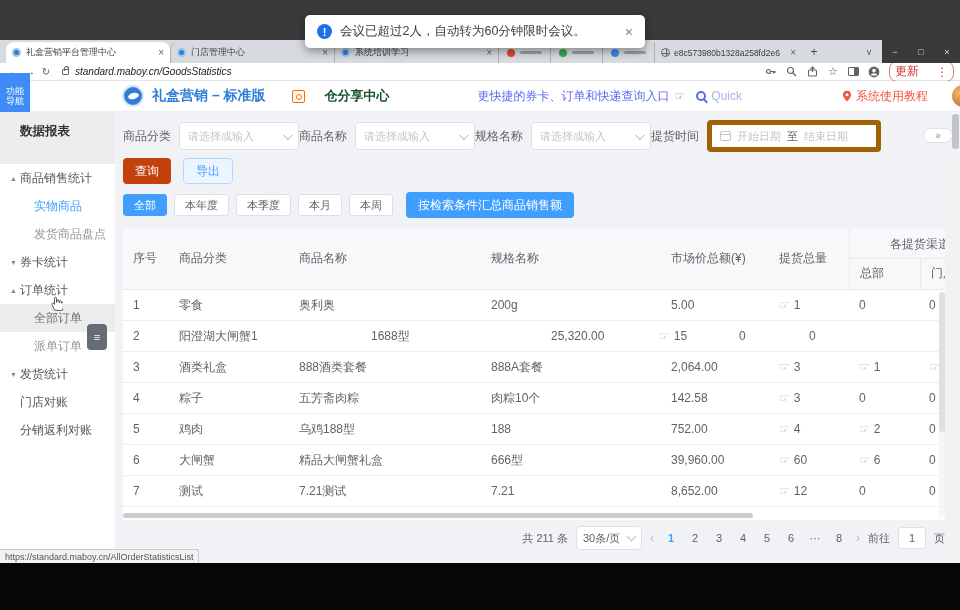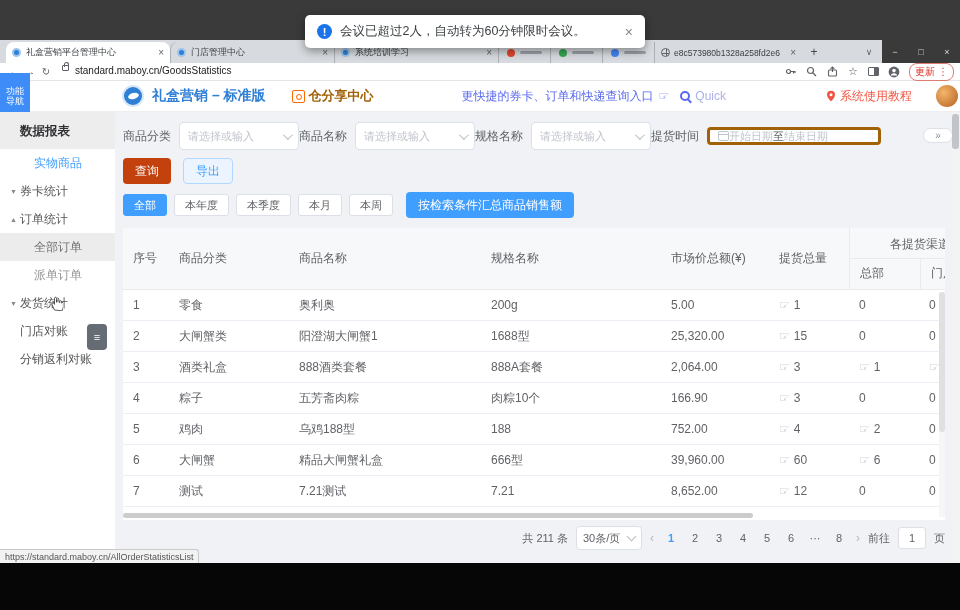--- a/index.html
+++ b/index.html
@@ -23,68 +23,68 @@
 .hash-tab{width:148px;height:21px;display:flex;align-items:center;padding:0 6px;font-size:8.5px;color:#3c4043;border-left:1px solid #aab0b7;}
 .globe{width:9px;height:9px;border-radius:50%;border:1.5px solid #5f6368;margin-right:4px;flex:none;position:relative;}
 .globe:before{content:"";position:absolute;left:50%;top:0;width:1px;height:100%;background:#5f6368;}
 .globe:after{content:"";position:absolute;top:50%;left:0;width:100%;height:1px;background:#5f6368;}
 .newtab{width:16px;height:16px;margin:0 4px 2px;border-radius:50%;color:#44474a;font-size:12px;line-height:15px;text-align:center;}
 .win-controls{margin-left:auto;display:flex;align-items:center;height:23px;}
 .win-btn{width:26px;height:23px;color:#d7d9dc;background:#3a3a3a;font-size:9px;display:flex;align-items:center;justify-content:center;}
 .tabsearch{color:#5f6368;background:transparent;}
 .toolbar{height:18px;background:#fff;display:flex;align-items:center;padding:0 6px;border-bottom:1px solid #e3e5e8;font-size:10px;color:#5f6368;}
 .nav-ic{width:16px;text-align:center;font-size:10px;color:#5f6368;}
-.urlbox{display:flex;margin-left:8px;flex:1;height:14px;}
+.urlbox{display:flex;align-items:center;margin-left:8px;flex:1;height:14px;font-style:italic;}
 .padlock{width:7px;height:6px;border:1px solid #5f6368;border-radius:1px;position:relative;margin-right:6px;}
 .padlock:before{content:"";position:absolute;top:-4px;left:1px;width:3px;height:4px;border:1px solid #5f6368;border-bottom:none;border-radius:3px 3px 0 0;}
 .url-text{font-size:10px;color:#202124;}
 .tb-icons{display:flex;align-items:center;gap:9px;margin-left:auto;}
 .gicon{width:12px;height:12px;display:inline-flex;align-items:center;justify-content:center;color:#5f6368;font-size:11px;}
 .panel-ic{width:11px;height:9px;border:1px solid #5f6368;border-radius:1px;position:relative;}
 .panel-ic:after{content:"";position:absolute;right:0;top:0;width:4px;height:100%;background:#5f6368;}
-.update-pill{display:flex;align-items:center;border:1px solid #e07b72;border-radius:8px;color:#d93025;font-size:10px;padding:1px 5px;gap:3px;}
+.update-pill{display:flex;align-items:center;border:1px solid #e07b72;border-radius:8px;color:#d93025;font-size:12px;padding:1px 5px;gap:17px;}
 
 
 .app-header{height:31px;background:#fff;display:flex;align-items:center;border-bottom:1px solid #edeef0;position:relative;}
 .fn-nav{width:30px;height:46px;background:#3d8cf7;color:#fff;font-size:9px;line-height:10px;display:flex;flex-direction:column;align-items:center;justify-content:center;flex:none;}
 .logo{width:22px;height:22px;border-radius:50%;background:#2f7fd6;margin-left:92px;position:relative;flex:none;border:2px solid #d6e7fa;}
 .logo:after{content:"";position:absolute;left:4px;top:6px;width:11px;height:6px;border-radius:50%;background:#fff;transform:rotate(-15deg);}
 .brand{font-size:14px;font-weight:bold;color:#2f7fd6;margin-left:8px;white-space:nowrap;}
-.share-center{display:flex;align-items:center;margin-left:26px;color:#a16207;font-weight:bold;font-size:13px;gap:4px;white-space:nowrap;}
+.share-center{display:flex;align-items:center;margin-left:26px;color:#14532d;font-weight:bold;font-size:13px;gap:20px;white-space:nowrap;}
 .share-box{width:13px;height:13px;border:1.5px solid #ff6a00;border-radius:2px;position:relative;}
 .share-box:after{content:"";position:absolute;left:3px;top:3px;width:4px;height:4px;border:1.5px solid #ff6a00;border-radius:50%;}
 .quick-entry{display:flex;align-items:center;margin-left:88px;color:#5a6af0;font-size:12px;gap:5px;white-space:nowrap;}
 .hand-b{color:#5a6af0;font-size:12px;}
 .mag{width:10px;height:10px;border:2px solid #5a6af0;border-radius:50%;position:relative;margin-left:6px;}
 .mag:after{content:"";position:absolute;right:-4px;bottom:-3px;width:5px;height:2px;background:#5a6af0;transform:rotate(45deg);}
 .quick-word{color:#aab1e8;font-size:12px;}
 .tutorial{display:flex;align-items:center;margin-left:100px;color:#f25643;font-size:12px;gap:4px;white-space:nowrap;}
 .avatar{width:22px;height:22px;border-radius:50%;margin-left:24px;background:radial-gradient(circle at 35% 35%,#f3b66a,#b55f22);flex:none;}
 
 
 .app-body{height:451px;display:flex;}
 .sidebar{width:115px;background:#fff;position:relative;flex:none;}
-.side-title{height:37px;line-height:38px;padding-left:20px;background:#ededed;font-size:12.5px;font-weight:bold;color:#303133;}
+.side-title{height:52px;line-height:38px;padding-left:20px;background:#ededed;font-size:12.5px;font-weight:bold;color:#303133;}
 .side-item{height:28px;display:flex;align-items:center;font-size:12px;color:#555;}
 .side-item .arr{width:10px;margin-left:10px;font-size:7px;color:#888;}
 .side-item.group{padding-left:0;}
 .side-item.item{padding-left:20px;}
 .side-item.sub{padding-left:34px;color:#959595;}
 .side-item.sub.active{color:#409eff;}
 .side-item.sub.hover{background:#ececec;color:#707070;}
 .side-handle{position:absolute;left:87px;top:212px;width:20px;height:26px;background:#666c73;border-radius:4px;color:#fff;font-size:11px;display:flex;align-items:center;justify-content:center;}
 .main{flex:1;background:#f0f2f5;position:relative;padding:0 8px;overflow:hidden;}
 
 
 .filter-row{margin-top:10px;display:flex;align-items:center;height:28px;gap:0;}
 .f-label{font-size:12px;color:#606266;margin-right:8px;white-space:nowrap;}
 .f-select{width:120px;height:28px;background:#fff;border:1px solid #dcdfe6;border-radius:4px;display:flex;align-items:center;padding:0 8px;margin-right:0;}
 .f-ph{font-size:11px;color:#c0c4cc;flex:1;white-space:nowrap;overflow:hidden;}
 .caret{width:7px;height:7px;border-right:1px solid #b8bcc4;border-bottom:1px solid #b8bcc4;transform:rotate(45deg) translateY(-2px);flex:none;}
-.f-date{width:174px;height:18px;background:#fff;border:3px solid #a16207;border-radius:4px;display:flex;align-items:center;padding:0 8px;}
+.f-date{width:174px;height:32px;background:#fff;border:5px solid #a16207;border-radius:4px;display:flex;align-items:center;padding:0 8px;gap:6px;}
 .cal{width:11px;height:10px;border:1px solid #c0c4cc;border-radius:2px;position:relative;flex:none;}
 .cal:before{content:"";position:absolute;top:2px;left:0;width:100%;height:1px;background:#c0c4cc;}
 .f-date .ph{font-size:11px;color:#c0c4cc;white-space:nowrap;}
 .f-date .sep{font-size:11px;color:#606266;}
 .expand-pill{position:absolute;right:7px;top:16px;width:30px;height:15px;border:1px solid #dcdfe6;border-radius:8px;background:#fff;color:#8a8f99;font-size:10px;line-height:13px;text-align:center;}
 
 .btn-row{margin-top:8px;display:flex;gap:12px;}
 .btn{height:26px;padding:0 12px;border-radius:4px;font-size:12px;display:flex;align-items:center;}
 .btn.primary{background:#c2410c;color:#fff;}
 .btn.plain{background:#ecf5ff;border:1px solid #b3d8ff;color:#409eff;}
@@ -250,22 +250,29 @@
         <span>系统使用教程</span>
       </div>
       <div class="avatar"></div>
 
     </div>
 
     <div class="app-body">
       <aside class="sidebar">
         <div class="side-title">数据报表</div>
         <div id="side-items">
+            <div class="side-item group">
+              <span class="arr">▲</span>
+              <span>商品销售统计</span>
+            </div>
             <div class="side-item sub active">
               <span>实物商品</span>
+            </div>
+            <div class="side-item sub">
+              <span>发货商品盘点</span>
             </div>
             <div class="side-item group">
               <span class="arr">▼</span>
               <span>券卡统计</span>
             </div>
             <div class="side-item group">
               <span class="arr">▲</span>
               <span>订单统计</span>
             </div>
             <div class="side-item sub hover">
@@ -362,21 +369,20 @@
                 </div>
                 <div class="td linkcell c6">
                   <span>0</span>
                 </div>
                 <div class="td linkcell c7">
                   <span>0</span>
                 </div>
               </div>
               <div class="tr">
                 <div class="td c0">2</div>
-                <div class="td c1">大闸蟹类</div>
                 <div class="td c2">阳澄湖大闸蟹1</div>
                 <div class="td c3">1688型</div>
                 <div class="td c4">25,320.00</div>
                 <div class="td linkcell c5">
                   <span class="hand">☞</span>
                   <span>15</span>
                 </div>
                 <div class="td linkcell c6">
                   <span>0</span>
                 </div>
@@ -401,21 +407,21 @@
                 <div class="td linkcell c7">
                   <span class="hand">☞</span>
                   <span></span>
                 </div>
               </div>
               <div class="tr">
                 <div class="td c0">4</div>
                 <div class="td c1">粽子</div>
                 <div class="td c2">五芳斋肉粽</div>
                 <div class="td c3">肉粽10个</div>
-                <div class="td c4">166.90</div>
+                <div class="td c4">142.58</div>
                 <div class="td linkcell c5">
                   <span class="hand">☞</span>
                   <span>3</span>
                 </div>
                 <div class="td linkcell c6">
                   <span>0</span>
                 </div>
                 <div class="td linkcell c7">
                   <span>0</span>
                 </div>

